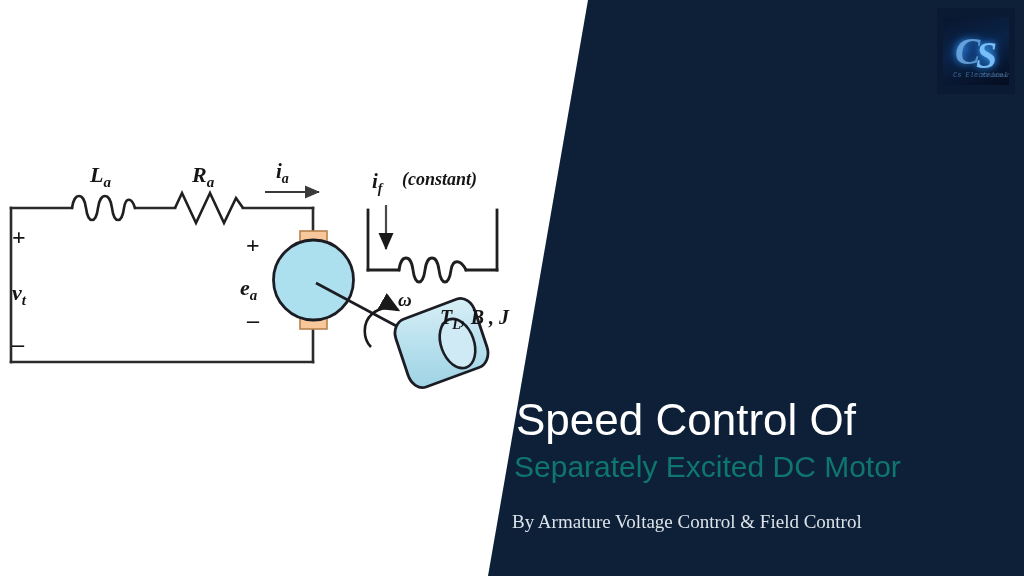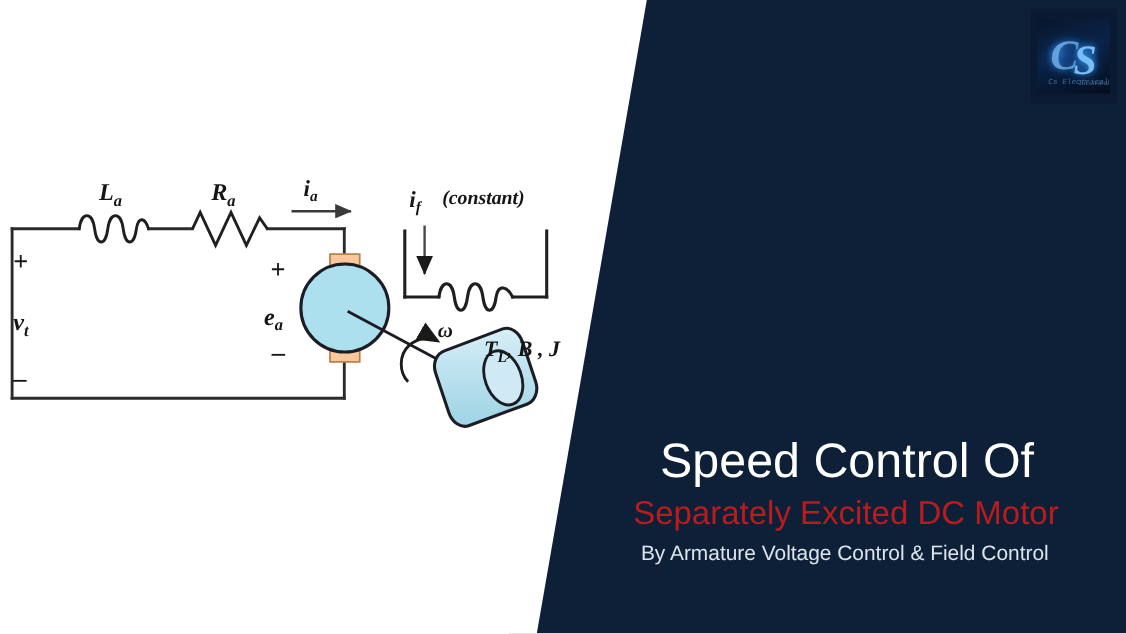--- a/index.html
+++ b/index.html
@@ -83,45 +83,45 @@
     width: 560px; height: 280px;
     z-index: 2;
   }
 
   
   #title-block {
     position: absolute;
     left: 500px; top: 395px;
     width: 524px;
     z-index: 5;
-    text-align: center;
   }
   #title-main {
     font-size: 44px;
     color: #ffffff;
     line-height: 1.12;
     letter-spacing: 0px;
     white-space: nowrap;
     margin-left: 16px;
   }
   #title-sub {
     font-size: 30px;
-    color: #b91c1c;
+    color: #0f766e;
     line-height: 1.15;
     margin-top: 6px;
     white-space: nowrap;
     margin-left: 14px;
   }
   #title-byline {
     font-size: 19px;
     color: #dde3ea;
     line-height: 1.2;
-    margin-top: 8px;
+    margin-top: 26px;
     white-space: nowrap;
     margin-left: 12px;
+    font-family: Liberation Serif, serif;
   }
 </style>
 </head>
 <body>
 
 <div id="page">
 
   <div id="navy-panel"></div>
 
 

